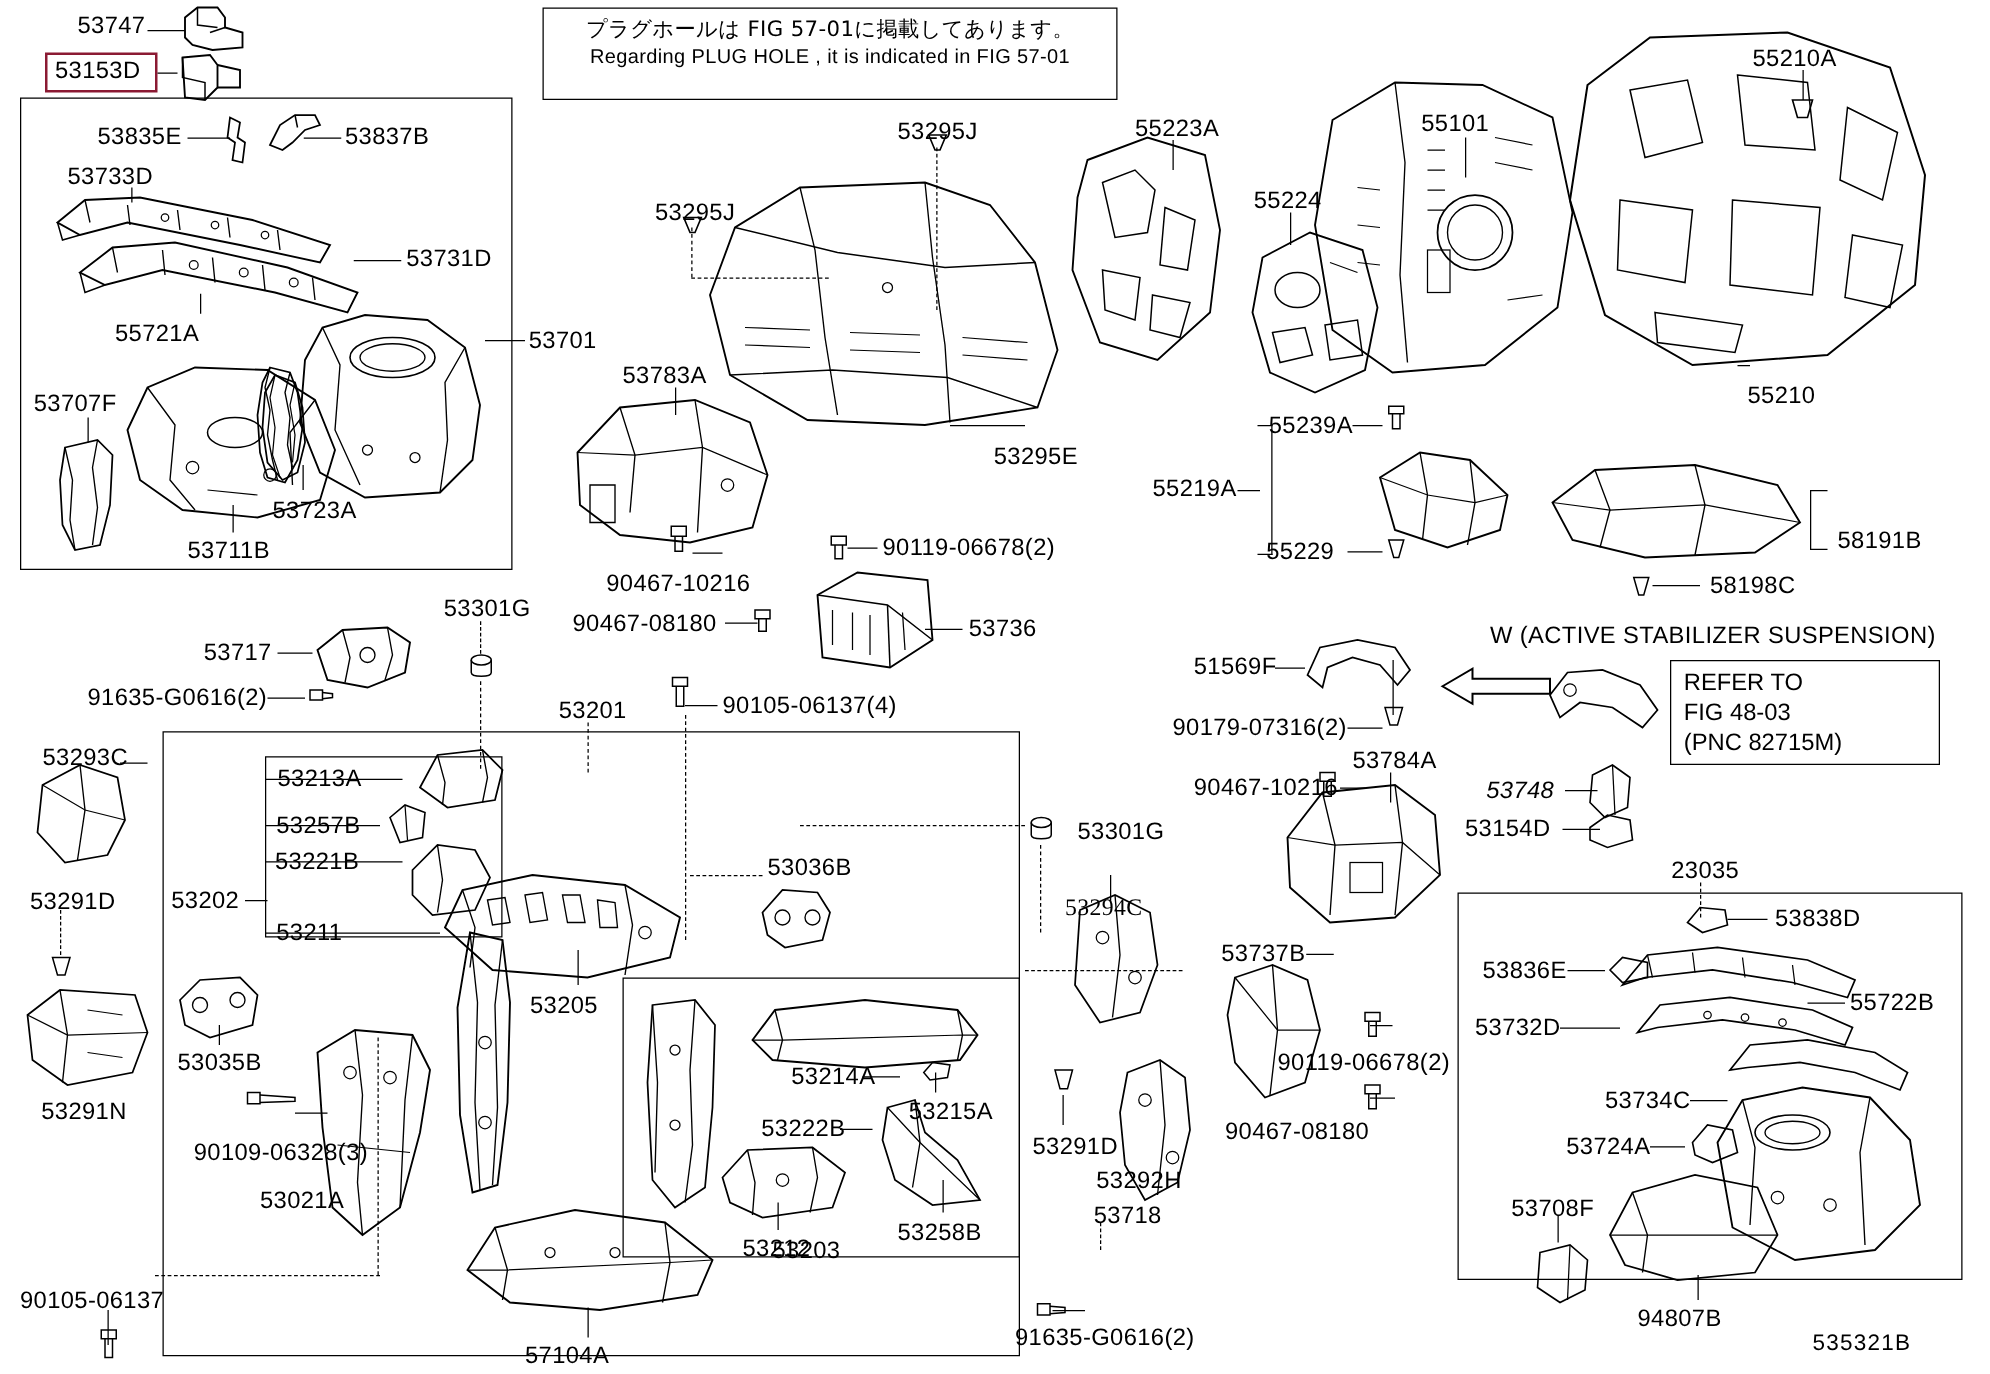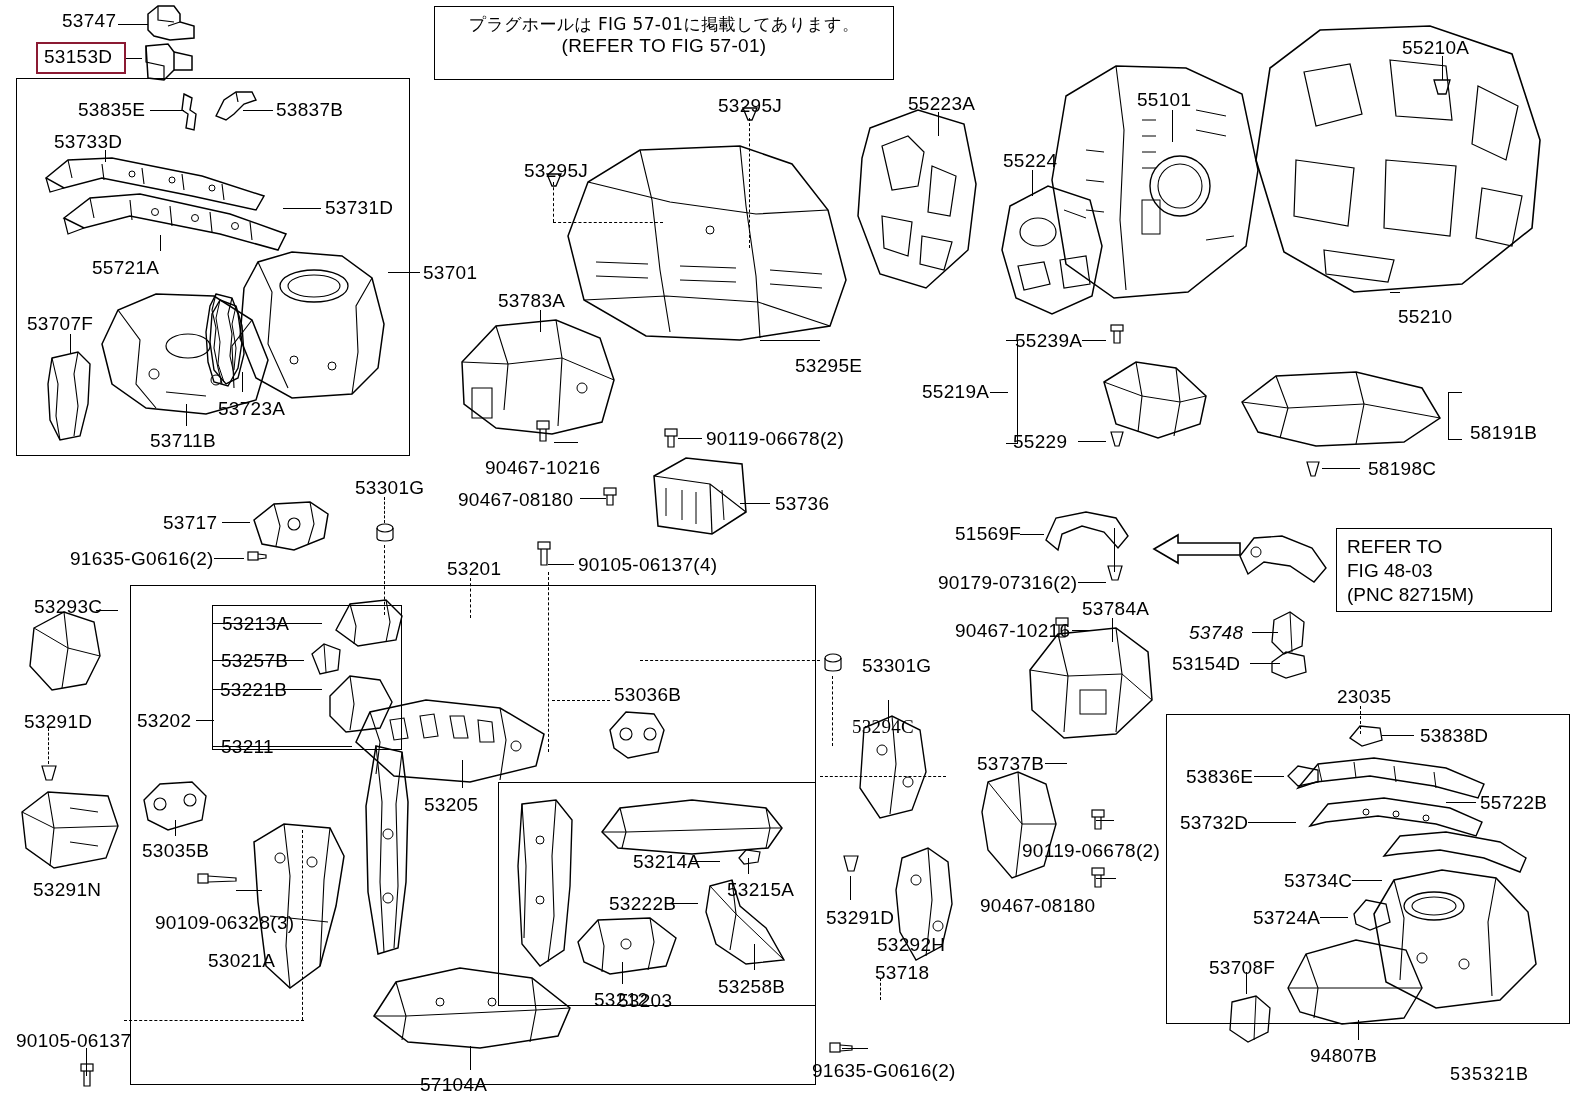--- a/index.html
+++ b/index.html
@@ -92,35 +92,36 @@
     font-size: 19px;
   }
 </style>
 </head>
 <body>
 
 <div id="sheet">
 
   <div class="note-box" style="left:434px; top:6px; width:460px; height:74px;">
     <div class="lbl jp" style="position:static;">プラグホールは FIG 57-01に掲載してあります。</div>
-    <div class="lbl" style="position:static;">(REFER TO FIG 57-01)</div>
+    <div class="lbl sm" style="position:static;">Regarding  PLUG HOLE , it is indicated in FIG 57-01</div>
   </div>
 
   <div class="box" style="left:16px; top:78px; width:394px; height:378px;"></div>
 
   <div class="hl" style="left:36px; top:42px; width:90px; height:32px;"></div>
 
   <div class="box" style="left:130px; top:585px; width:686px; height:500px;"></div>
 
   <div class="box" style="left:498px; top:782px; width:318px; height:224px;"></div>
 
   <div class="box" style="left:212px; top:605px; width:190px; height:145px;"></div>
 
   <div class="box" style="left:1166px; top:714px; width:404px; height:310px;"></div>
 
+  <div class="lbl" style="left:1192px; top:498px;">W (ACTIVE STABILIZER SUSPENSION)</div>
   <div class="refbox" style="left:1336px; top:528px; width:216px; height:84px;">
     <div>REFER TO</div>
     <div>FIG 48-03</div>
     <div>(PNC 82715M)</div>
   </div>
 
   <svg class="arrow-svg" style="left:1152px; top:532px;" width="90" height="34" viewBox="0 0 90 34">
     <polygon points="2,17 26,3 26,11 88,11 88,23 26,23 26,31" fill="none" stroke="#000" stroke-width="1.6"></polygon>
   </svg>
 

